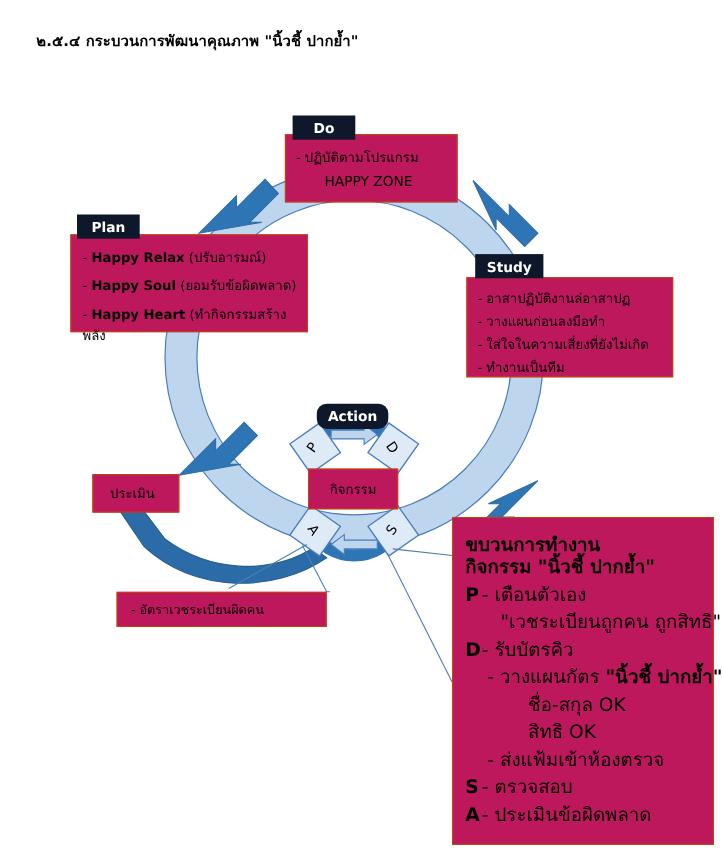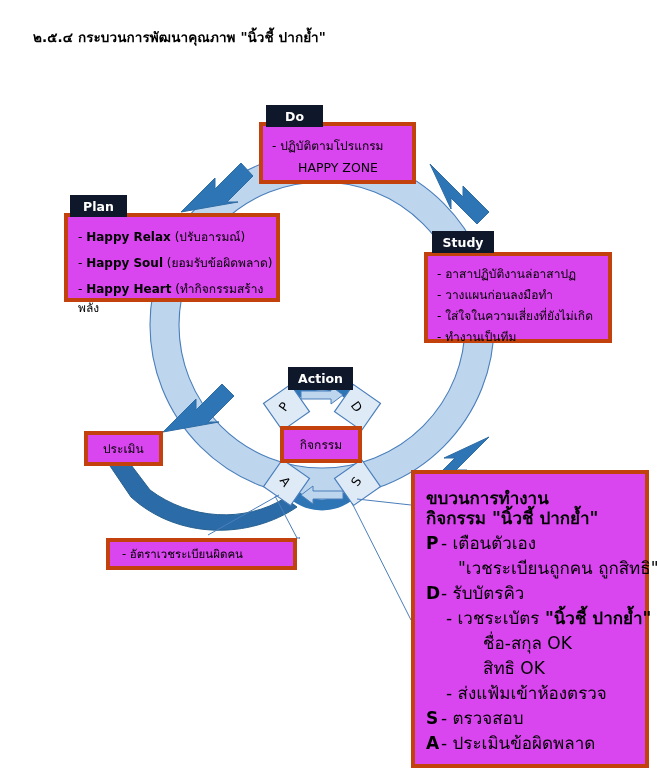--- a/index.html
+++ b/index.html
@@ -15,22 +15,22 @@
     position:absolute;left:33px;top:26px;
     font-size:13.5px;font-weight:bold;letter-spacing:0.1px;
     white-space:nowrap;
   }
 
   
   .wheel-svg{position:absolute;left:0;top:0;width:657px;height:781px;}
 
   
   .panel{
-    position:absolute;background:#d946ef;
-    border:4px solid #c2410c;
+    position:absolute;background:#be185d;
+    border:1px solid #c2410c;
     box-sizing:border-box;
   }
   .tab{
     position:absolute;background:#0f172a;
     color:#ffffff;font-weight:bold;font-size:12.5px;
     display:flex;align-items:center;justify-content:center;
     box-sizing:border-box;
   }
   .panel .line{
     font-size:12px;white-space:nowrap;
@@ -54,21 +54,21 @@
   
   #study-panel{left:424px;top:252px;width:188px;height:91px;}
   #study-tab{left:432px;top:231px;width:62px;height:22px;}
   #study-panel .sl{position:absolute;left:9px;font-size:12px;}
   #study-panel .s1{top:8px;}
   #study-panel .s2{top:29px;}
   #study-panel .s3{top:50px;}
   #study-panel .s4{top:71px;text-align:center;}
 
   
-  #action-tab{left:288px;top:367px;width:65px;height:23px;}
+  #action-tab{left:288px;top:367px;width:65px;height:23px;border-radius:9px;}
 
   
   #activity-box{left:280px;top:426px;width:82px;height:37px;
     display:flex;align-items:center;justify-content:center;font-size:12px;}
 
   
   #assess-box{left:84px;top:431px;width:79px;height:35px;
      display:flex;align-items:center;padding-left:15px;font-size:12px;}
 
   
@@ -205,21 +205,21 @@
 
   <div class="panel" id="rate-box">- อัตราเวชระเบียนผิดคน</div>
 
   <div class="panel" id="detail-panel">
     <div class="d hd" style="left:11px;top:10px;">ขบวนการทำงาน</div>
     <div class="d hd" style="left:11px;top:30px;">กิจกรรม  "นิ้วชี้ ปากย้ำ"</div>
 
     <div class="d" style="left:11px;top:55px;"><span class="dk">P</span><span>- เตือนตัวเอง</span></div>
     <div class="d" style="left:43px;top:80px;"><span>"เวชระเบียนถูกคน ถูกสิทธิ"</span></div>
     <div class="d" style="left:11px;top:105px;"><span class="dk">D</span><span>- รับบัตรคิว</span></div>
-    <div class="d" style="left:31px;top:130px;"><span>- เวชระเบัตร </span><b>"นิ้วชี้ ปากย้ำ"</b></div>
+    <div class="d" style="left:31px;top:130px;"><span>- วางแผนกัตร </span><b>"นิ้วชี้ ปากย้ำ"</b></div>
     <div class="d" style="left:68px;top:155px;"><span>ชื่อ-สกุล OK</span></div>
     <div class="d" style="left:68px;top:180px;"><span>สิทธิ OK</span></div>
     <div class="d" style="left:31px;top:205px;"><span>- ส่งแฟ้มเข้าห้องตรวจ</span></div>
     <div class="d" style="left:11px;top:230px;"><span class="dk">S</span><span>- ตรวจสอบ</span></div>
     <div class="d" style="left:11px;top:255px;"><span class="dk">A</span><span>- ประเมินข้อผิดพลาด</span></div>
   </div>
 
 </div>
 
 </body></html>

